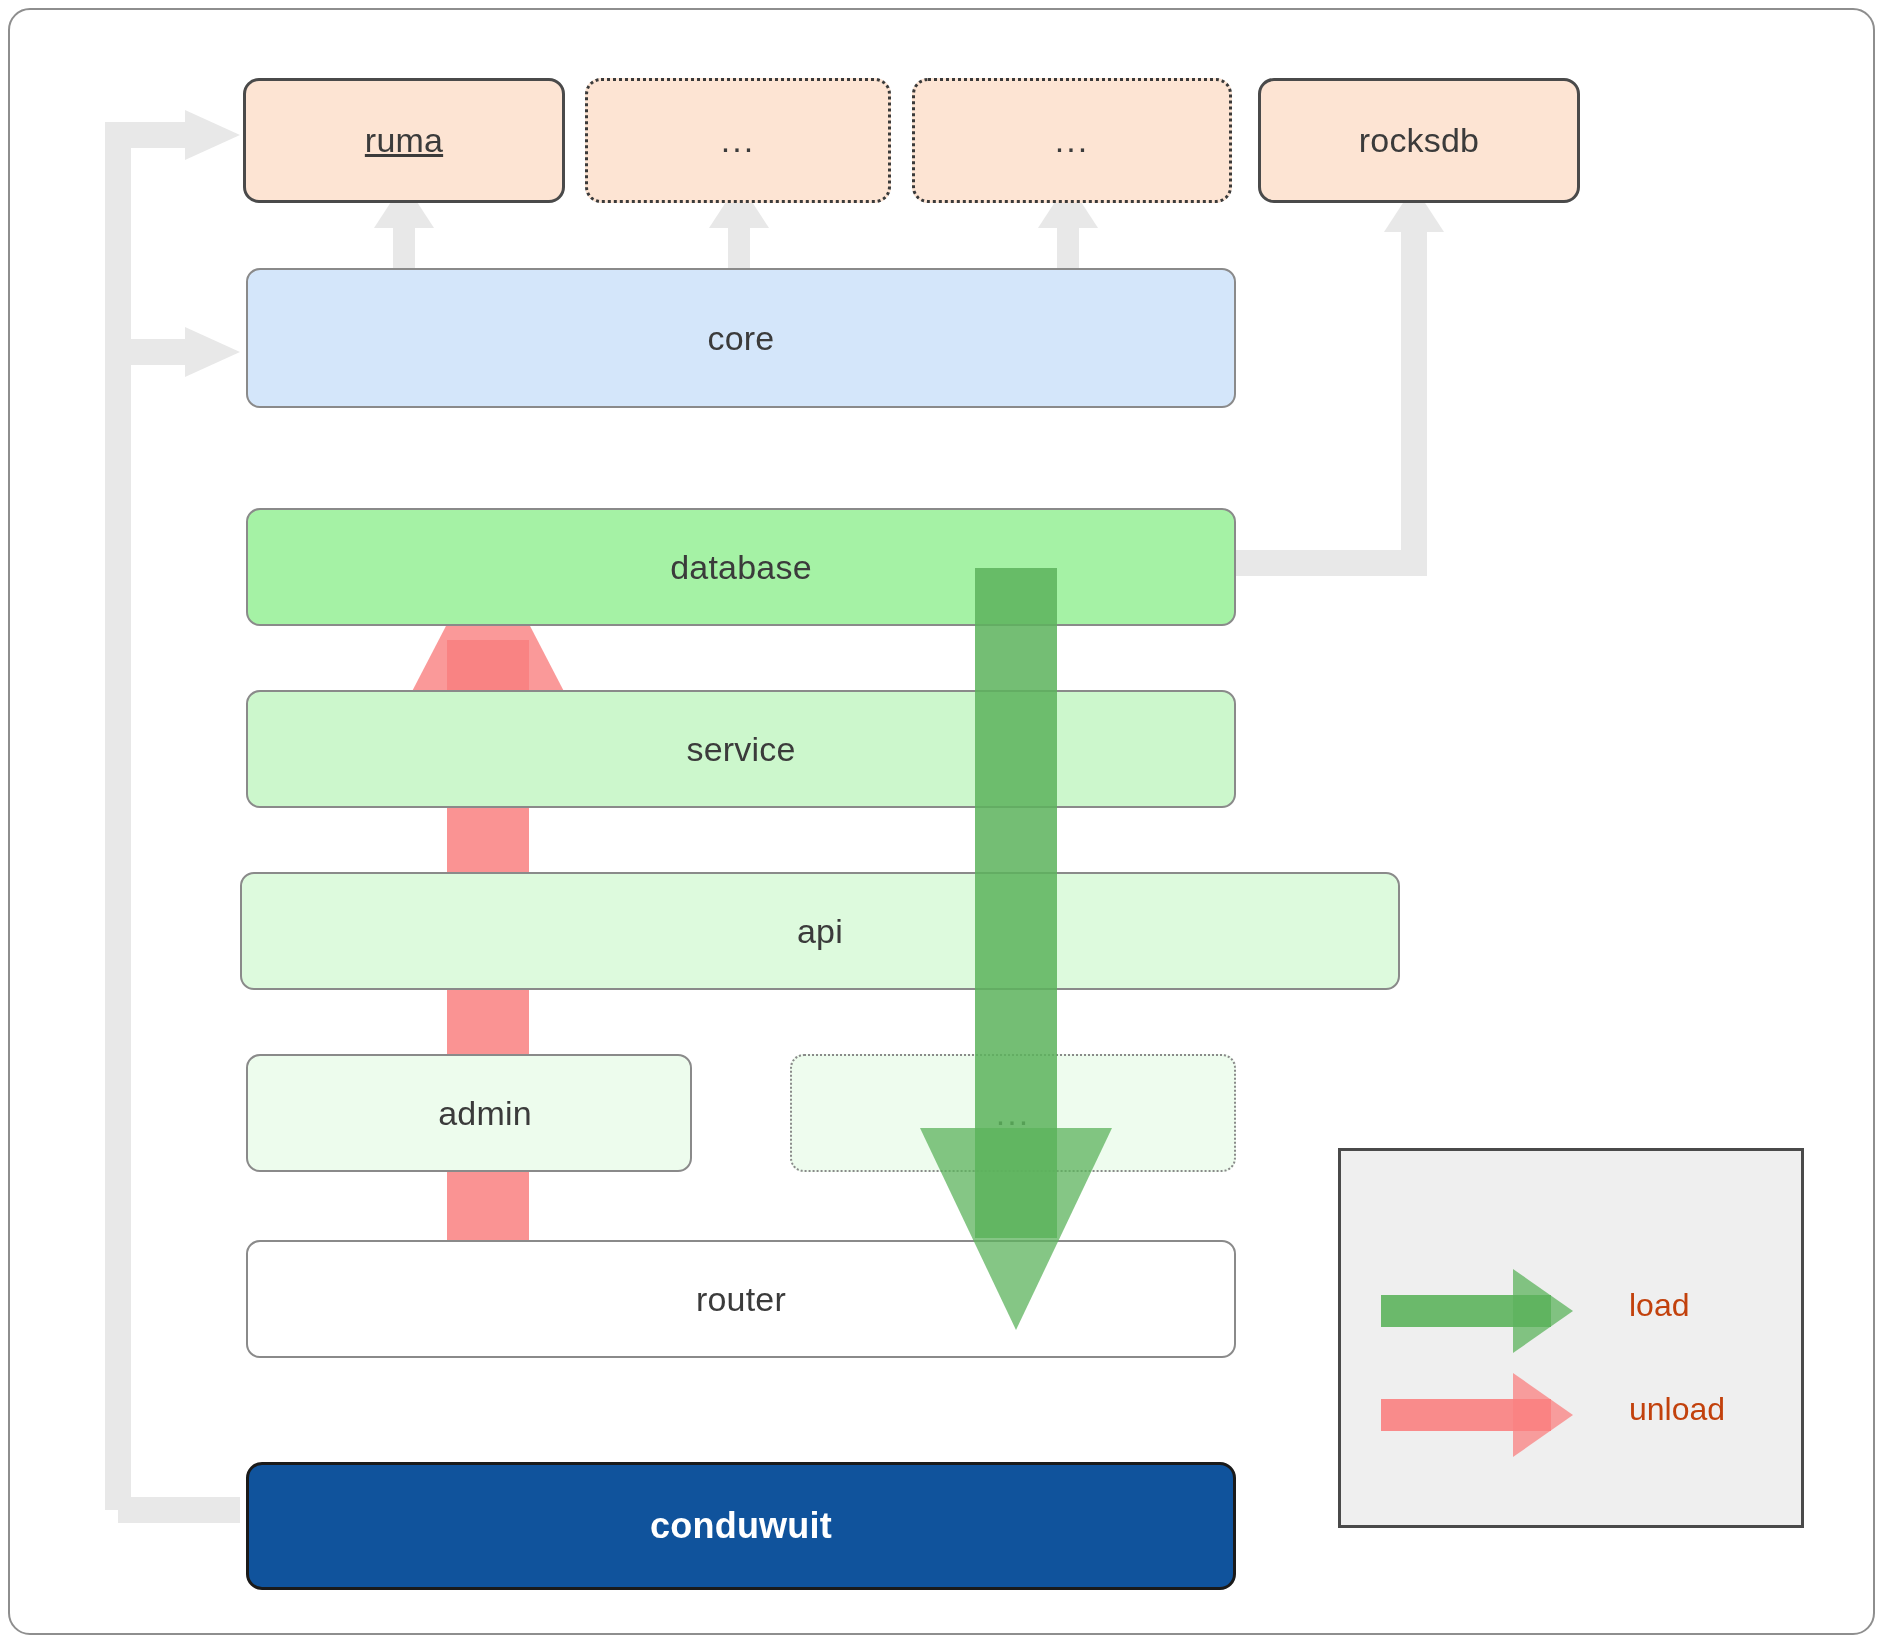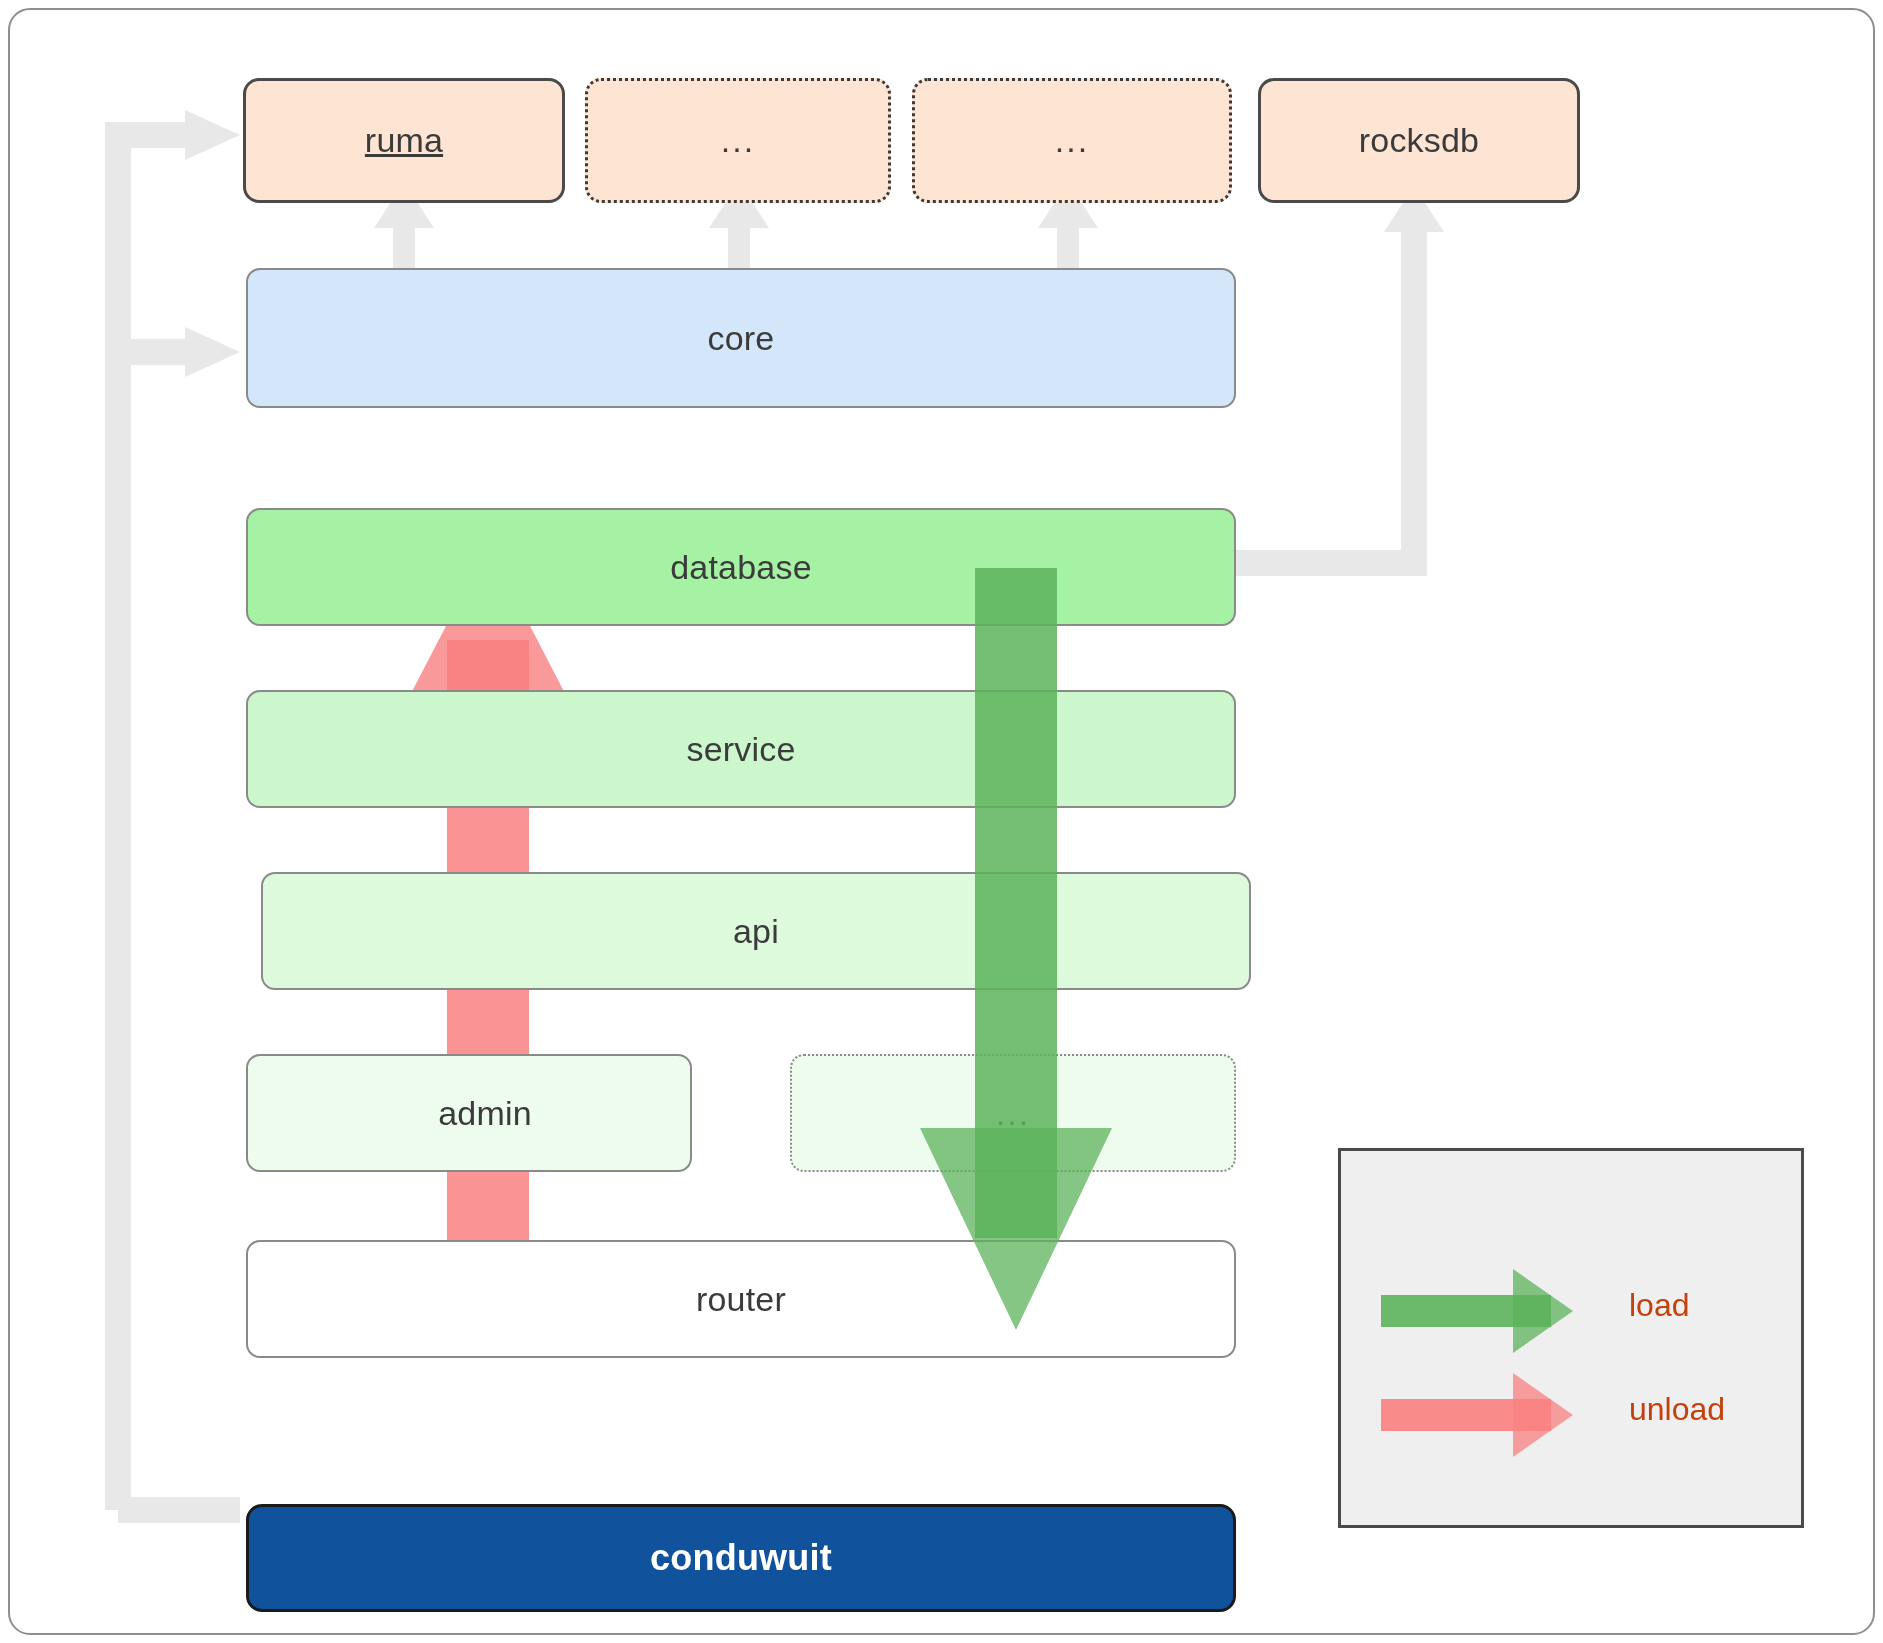--- a/index.html
+++ b/index.html
@@ -190,37 +190,37 @@
   </div>
 
   <div class="node node-db" style="left:246px; top:508px; width:990px; height:118px;">
     <span>database</span>
   </div>
 
   <div class="node node-service" style="left:246px; top:690px; width:990px; height:118px;">
     <span>service</span>
   </div>
 
-  <div class="node node-api" style="left:261px; top:872px; width:990px; height:118px;">
+  <div class="node node-api" style="left:240px; top:872px; width:1160px; height:118px;">
     <span>api</span>
   </div>
 
   <div class="node node-admin" style="left:246px; top:1054px; width:446px; height:118px;padding-left:32px;">
     <span>admin</span>
   </div>
 
   <div class="node node-dots-stack" style="left:790px; top:1054px; width:446px; height:118px;">
     <span class="dots-label">...</span>
   </div>
 
   <div class="node node-router" style="left:246px; top:1240px; width:990px; height:118px;">
     <span>router</span>
   </div>
 
-  <div class="node node-conduwuit" style="left:246px; top:1504px; width:990px; height:108px;">
+  <div class="node node-conduwuit" style="left:246px; top:1462px; width:990px; height:128px;">
     <span>conduwuit</span>
   </div>
 
   <svg class="svg-layer">
     <g>
       <rect x="975" y="568" width="82" height="670" fill="#5cb35c" opacity="0.85"></rect>
       <path d="M 920 1128 L 1112 1128 L 1016 1330 Z" fill="#5cb35c" opacity="0.75"></path>
     </g>
   </svg>
 

